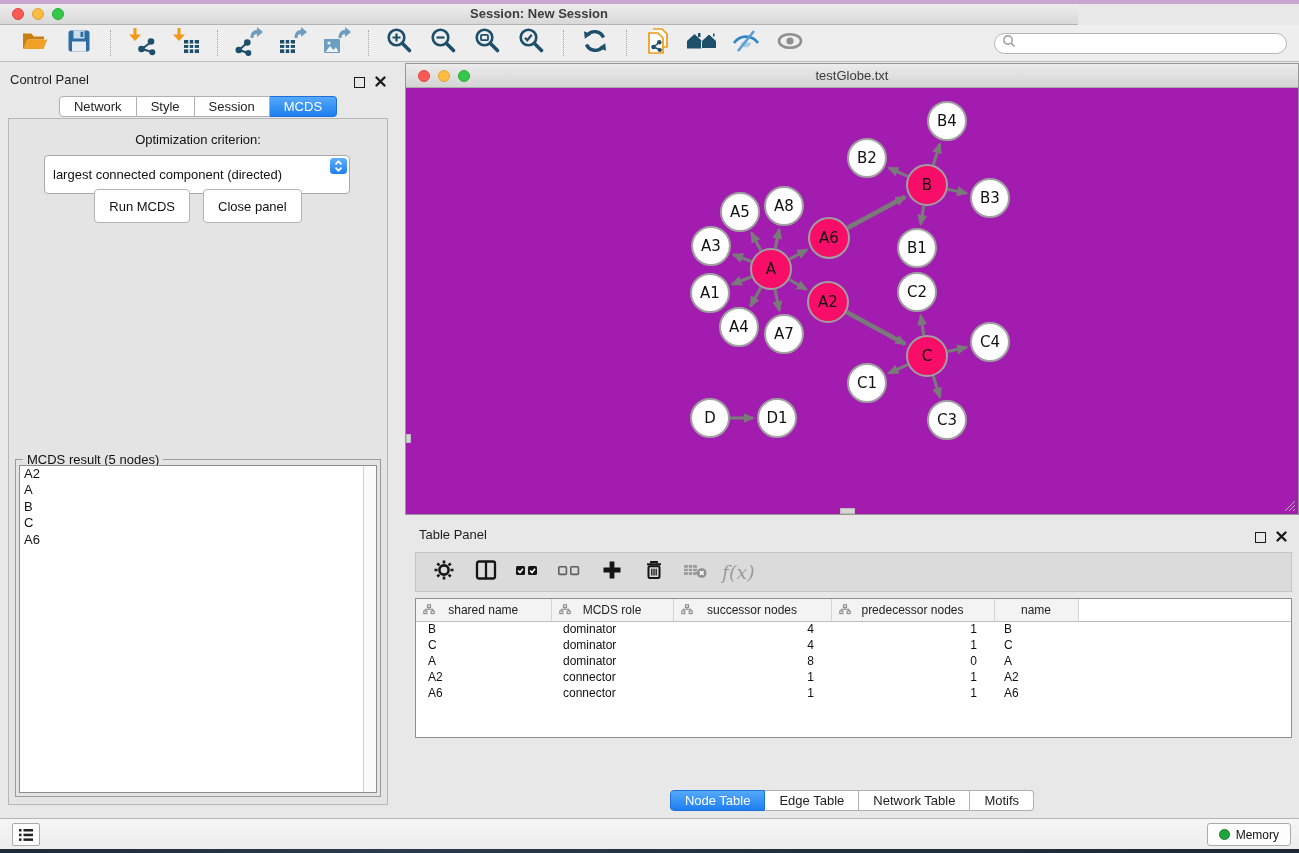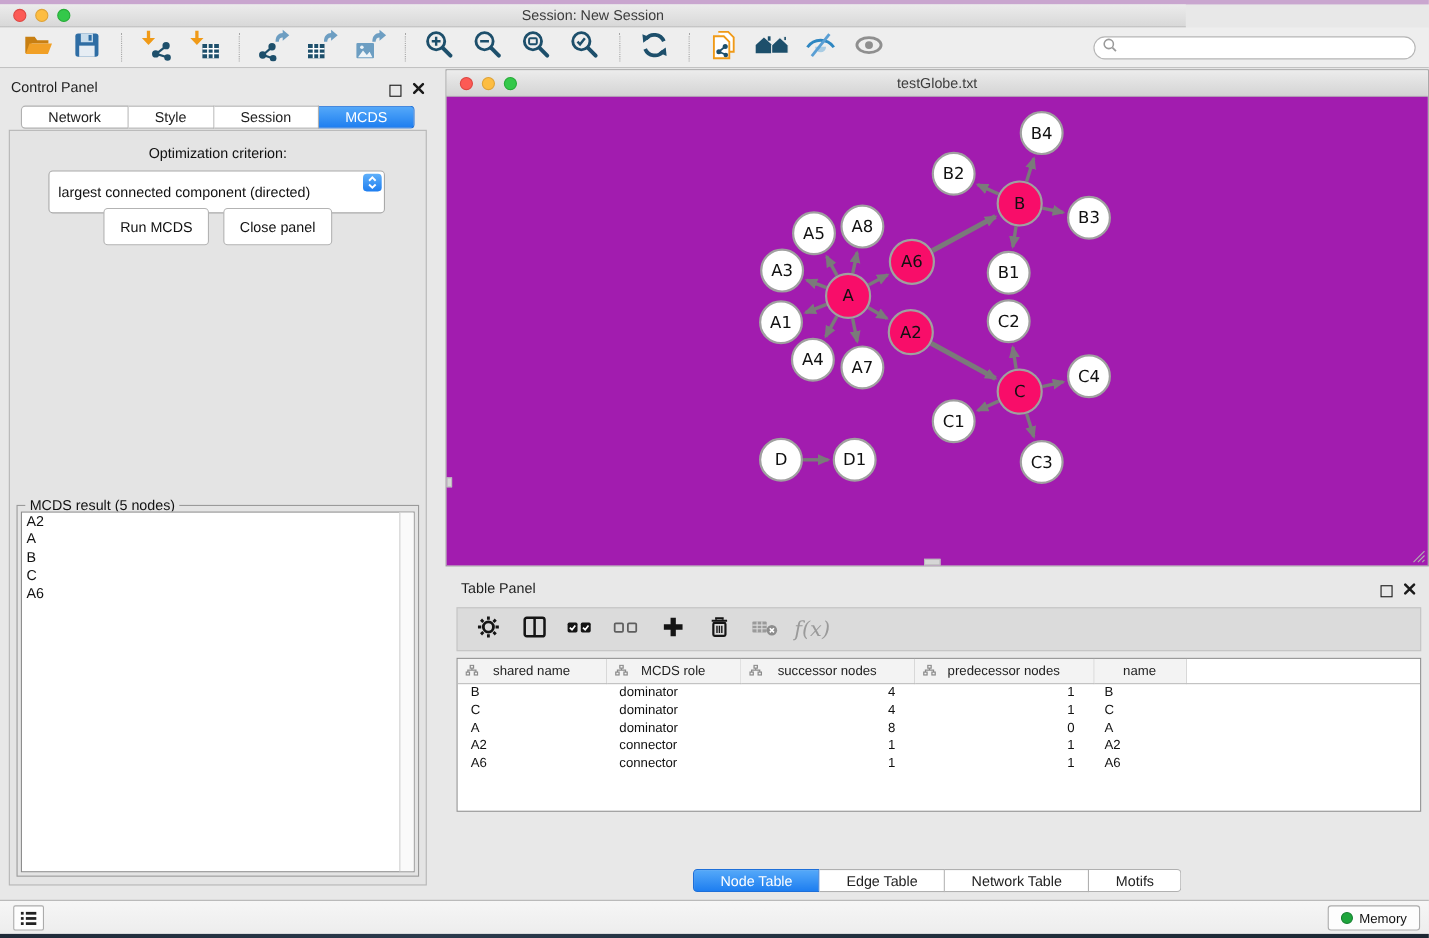--- a/index.html
+++ b/index.html
@@ -6,21 +6,21 @@
   html,body { width:1299px; height:853px; overflow:hidden; }
   body { font-family:"Liberation Sans", sans-serif; background:#e8e8e8; position:relative; }
   .abs { position:absolute; }
 
   
   #top-strip { left:0; top:0; width:1299px; height:4px; background:#c9a6cf; }
   #bottom-strip { left:0; top:849px; width:1299px; height:4px; background:linear-gradient(90deg,#1f2a38,#2b3a4c 30%,#22303e 60%,#1c2733); }
 
   
   #titlebar { left:0; top:4px; width:1078px; height:21px;
-    background:linear-gradient(#ececec,#d8d8d8); border-bottom:1px solid #b3b3b3; }
+    background:linear-gradient(#ececec,#d8d8d8); border-bottom:1px solid #b3b3b3;font-weight:bold; }
   .traffic { display:flex; gap:8px; position:absolute; top:4px; left:12px; }
   .tl { width:12px; height:12px; border-radius:50%; }
   .tl.red { background:#fc5a55; border:1px solid #dd4742; }
   .tl.yel { background:#fdbd41; border:1px solid #dea338; }
   .tl.grn { background:#34c84a; border:1px solid #27ab38; }
   .win-title { width:100%; text-align:center; font-size:13px; color:#3c3c3c; line-height:20px; }
 
   
   #toolbar { left:0; top:25px; width:1299px; height:37px; background:#eeeeee;
     border-bottom:1px solid #bdbdbd; display:flex; align-items:center; padding-left:13px; }
@@ -35,21 +35,21 @@
 
   
   #control-panel { left:0; top:0; width:396px; height:756px; }
   .panel-title { font-size:13px; color:#1e1e1e; }
   #cp-header { left:0; top:0; width:100%; height:32px; }
   #cp-header .panel-title { position:absolute; left:10px; top:10px; }
   .float-btn { width:11px; height:11px; border:1.5px solid #1a1a1a; background:transparent; }
   .panel-icons { position:absolute; top:11px; right:10px; display:flex; gap:10px; align-items:center; }
 
   .seg-tabs { display:flex; }
-  .seg-tab { height:21px; line-height:20px; padding:0 24px; font-size:13px; color:#222; background:#fff;
+  .seg-tab { height:21px; line-height:20px; padding:0 14px; font-size:13px; color:#222; background:#fff;
     border:1px solid #b0b0b0; border-left:none; }
   .seg-tab:first-child { border-left:1px solid #b0b0b0; border-radius:4px 0 0 4px; }
   .seg-tab:last-child { border-radius:0 4px 4px 0; }
   .seg-tab.selected { background:linear-gradient(#55a9f9,#1e7ef0); color:#fff; border-color:#1e6fd8; }
   #cp-tabs { position:absolute; top:34px; left:0; width:100%; display:flex; justify-content:center; }
 
   #cp-content { left:8px; top:56px; width:380px; height:687px; background:#e4e4e4; border:1px solid #b6b6b6; }
   #opt-label { position:absolute; top:13px; width:100%; text-align:center; font-size:13px; color:#111; }
   #opt-select { position:absolute; top:36px; left:35px; width:306px; height:39px; background:#fff;
     border:1px solid #a9a9a9; border-radius:4px; font-size:13px; color:#111; display:flex; align-items:center; padding-left:8px; }

